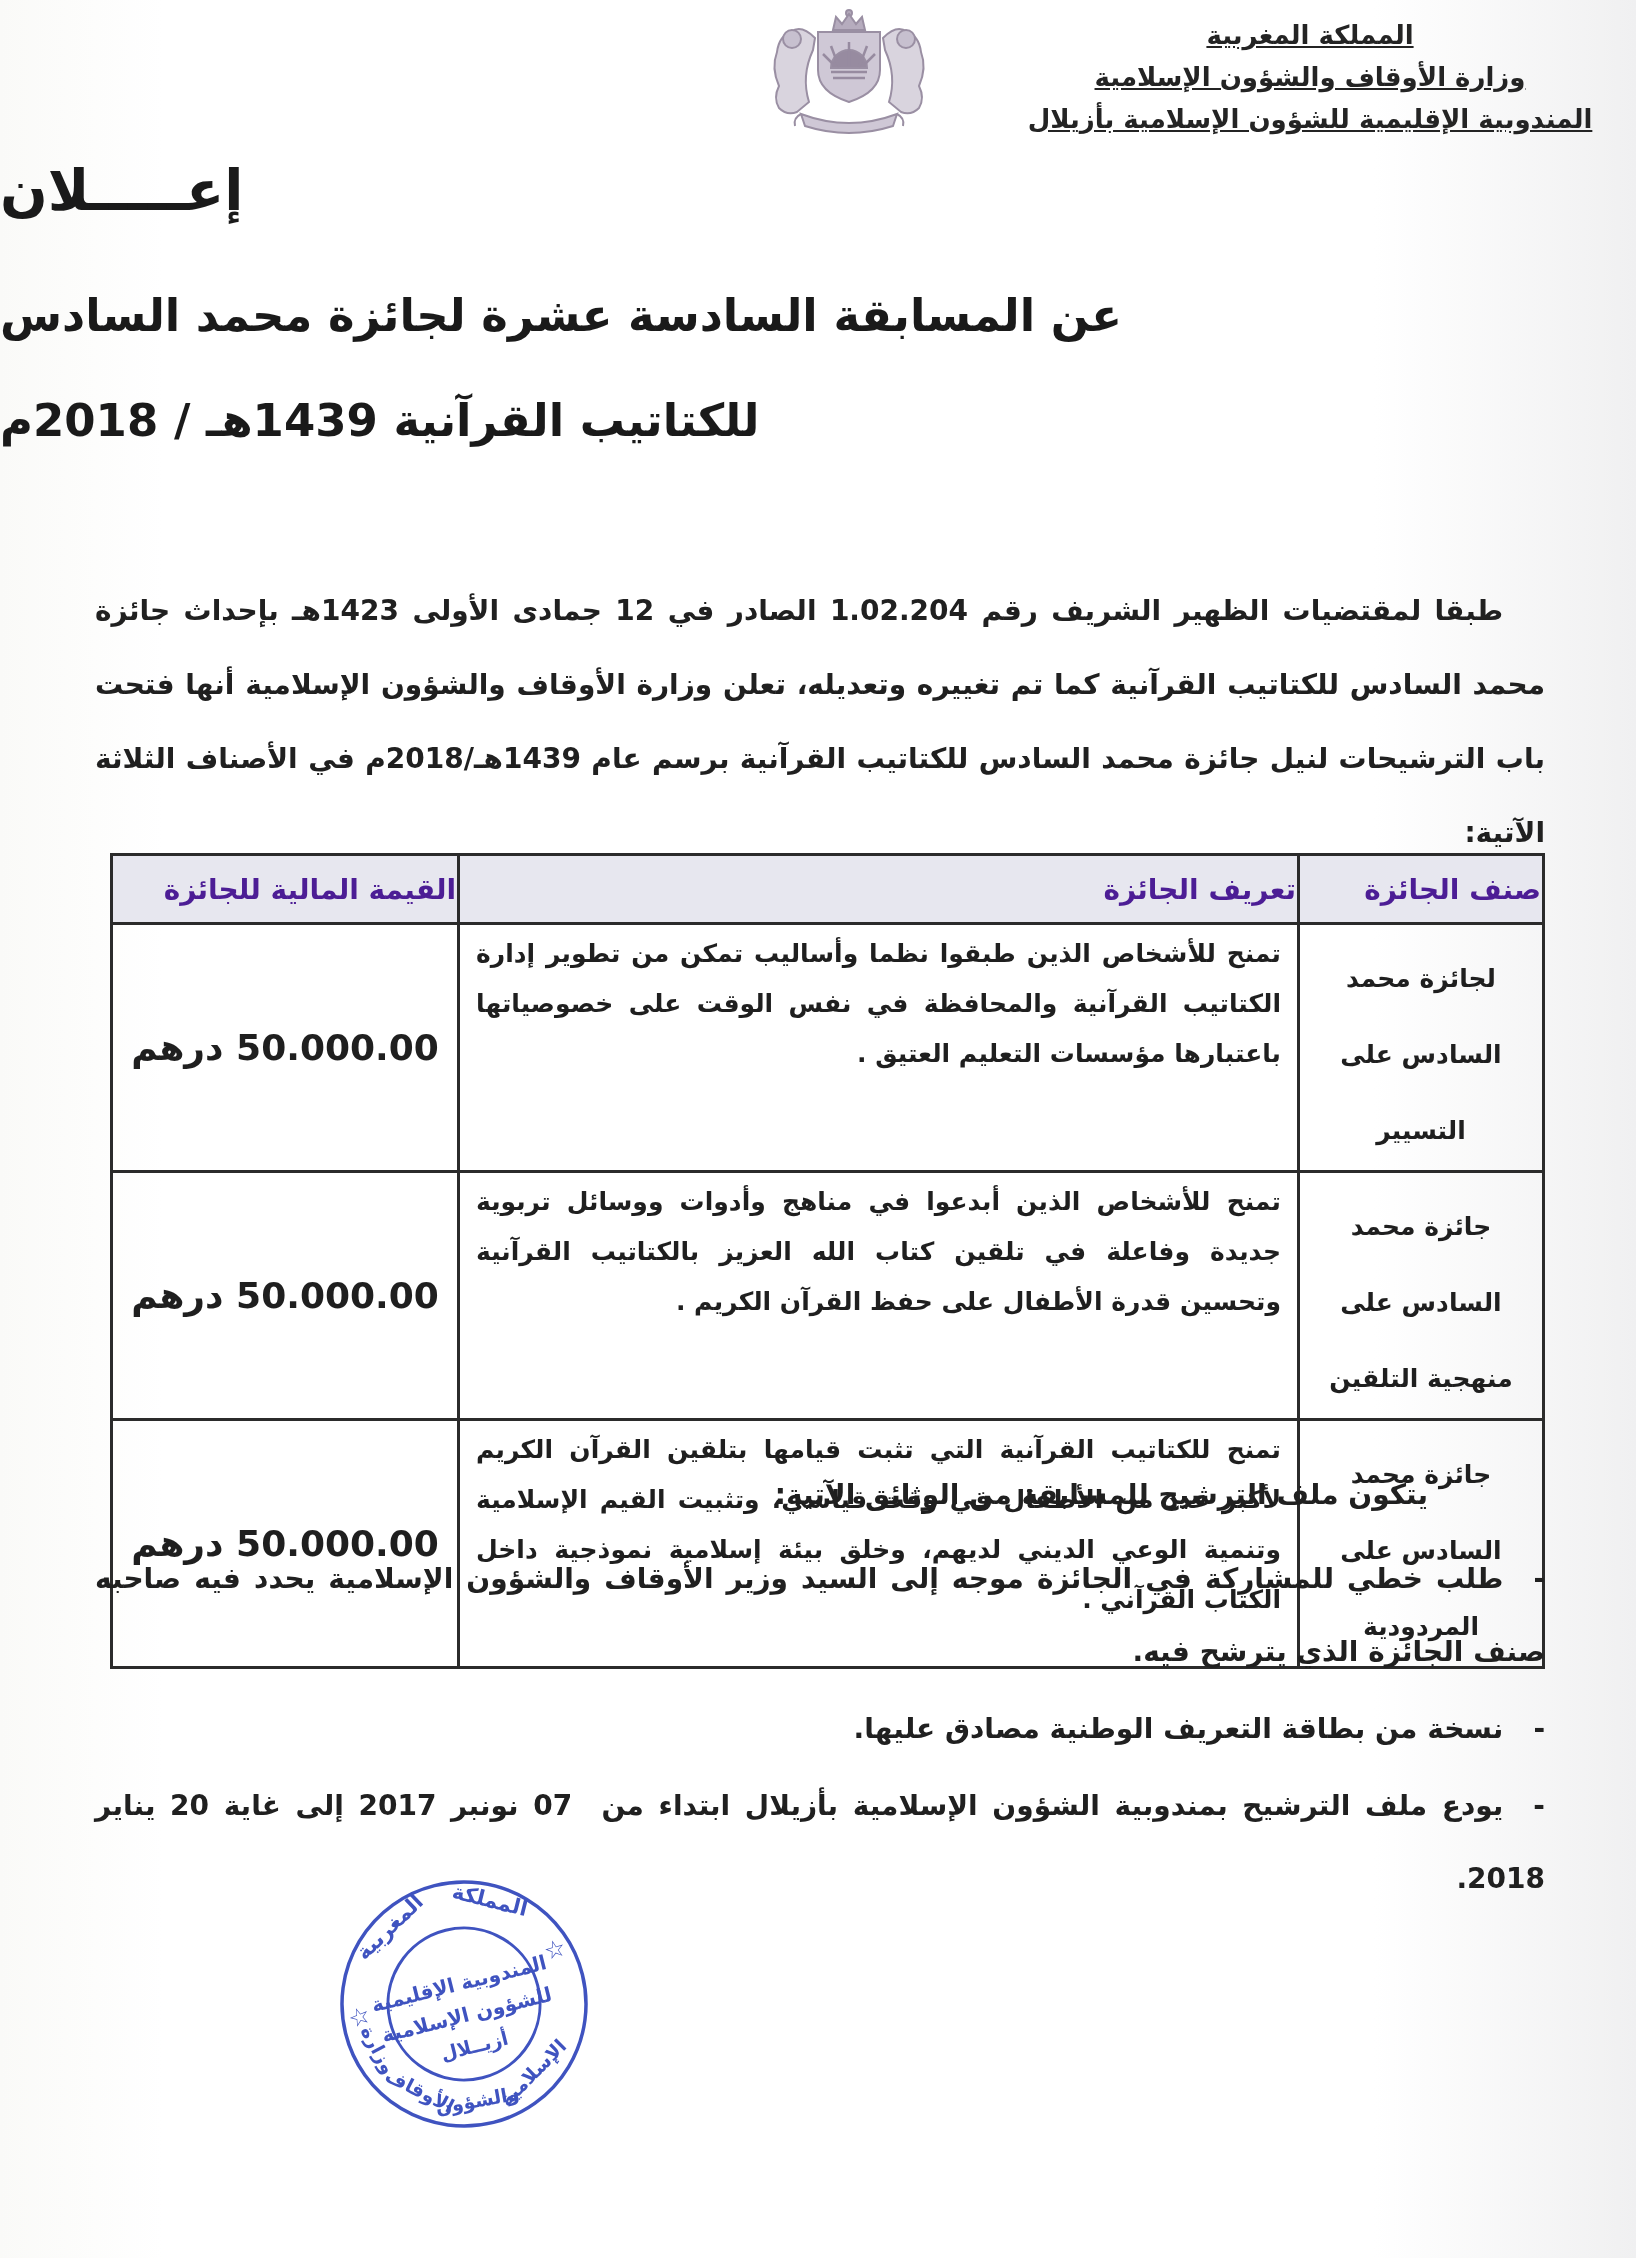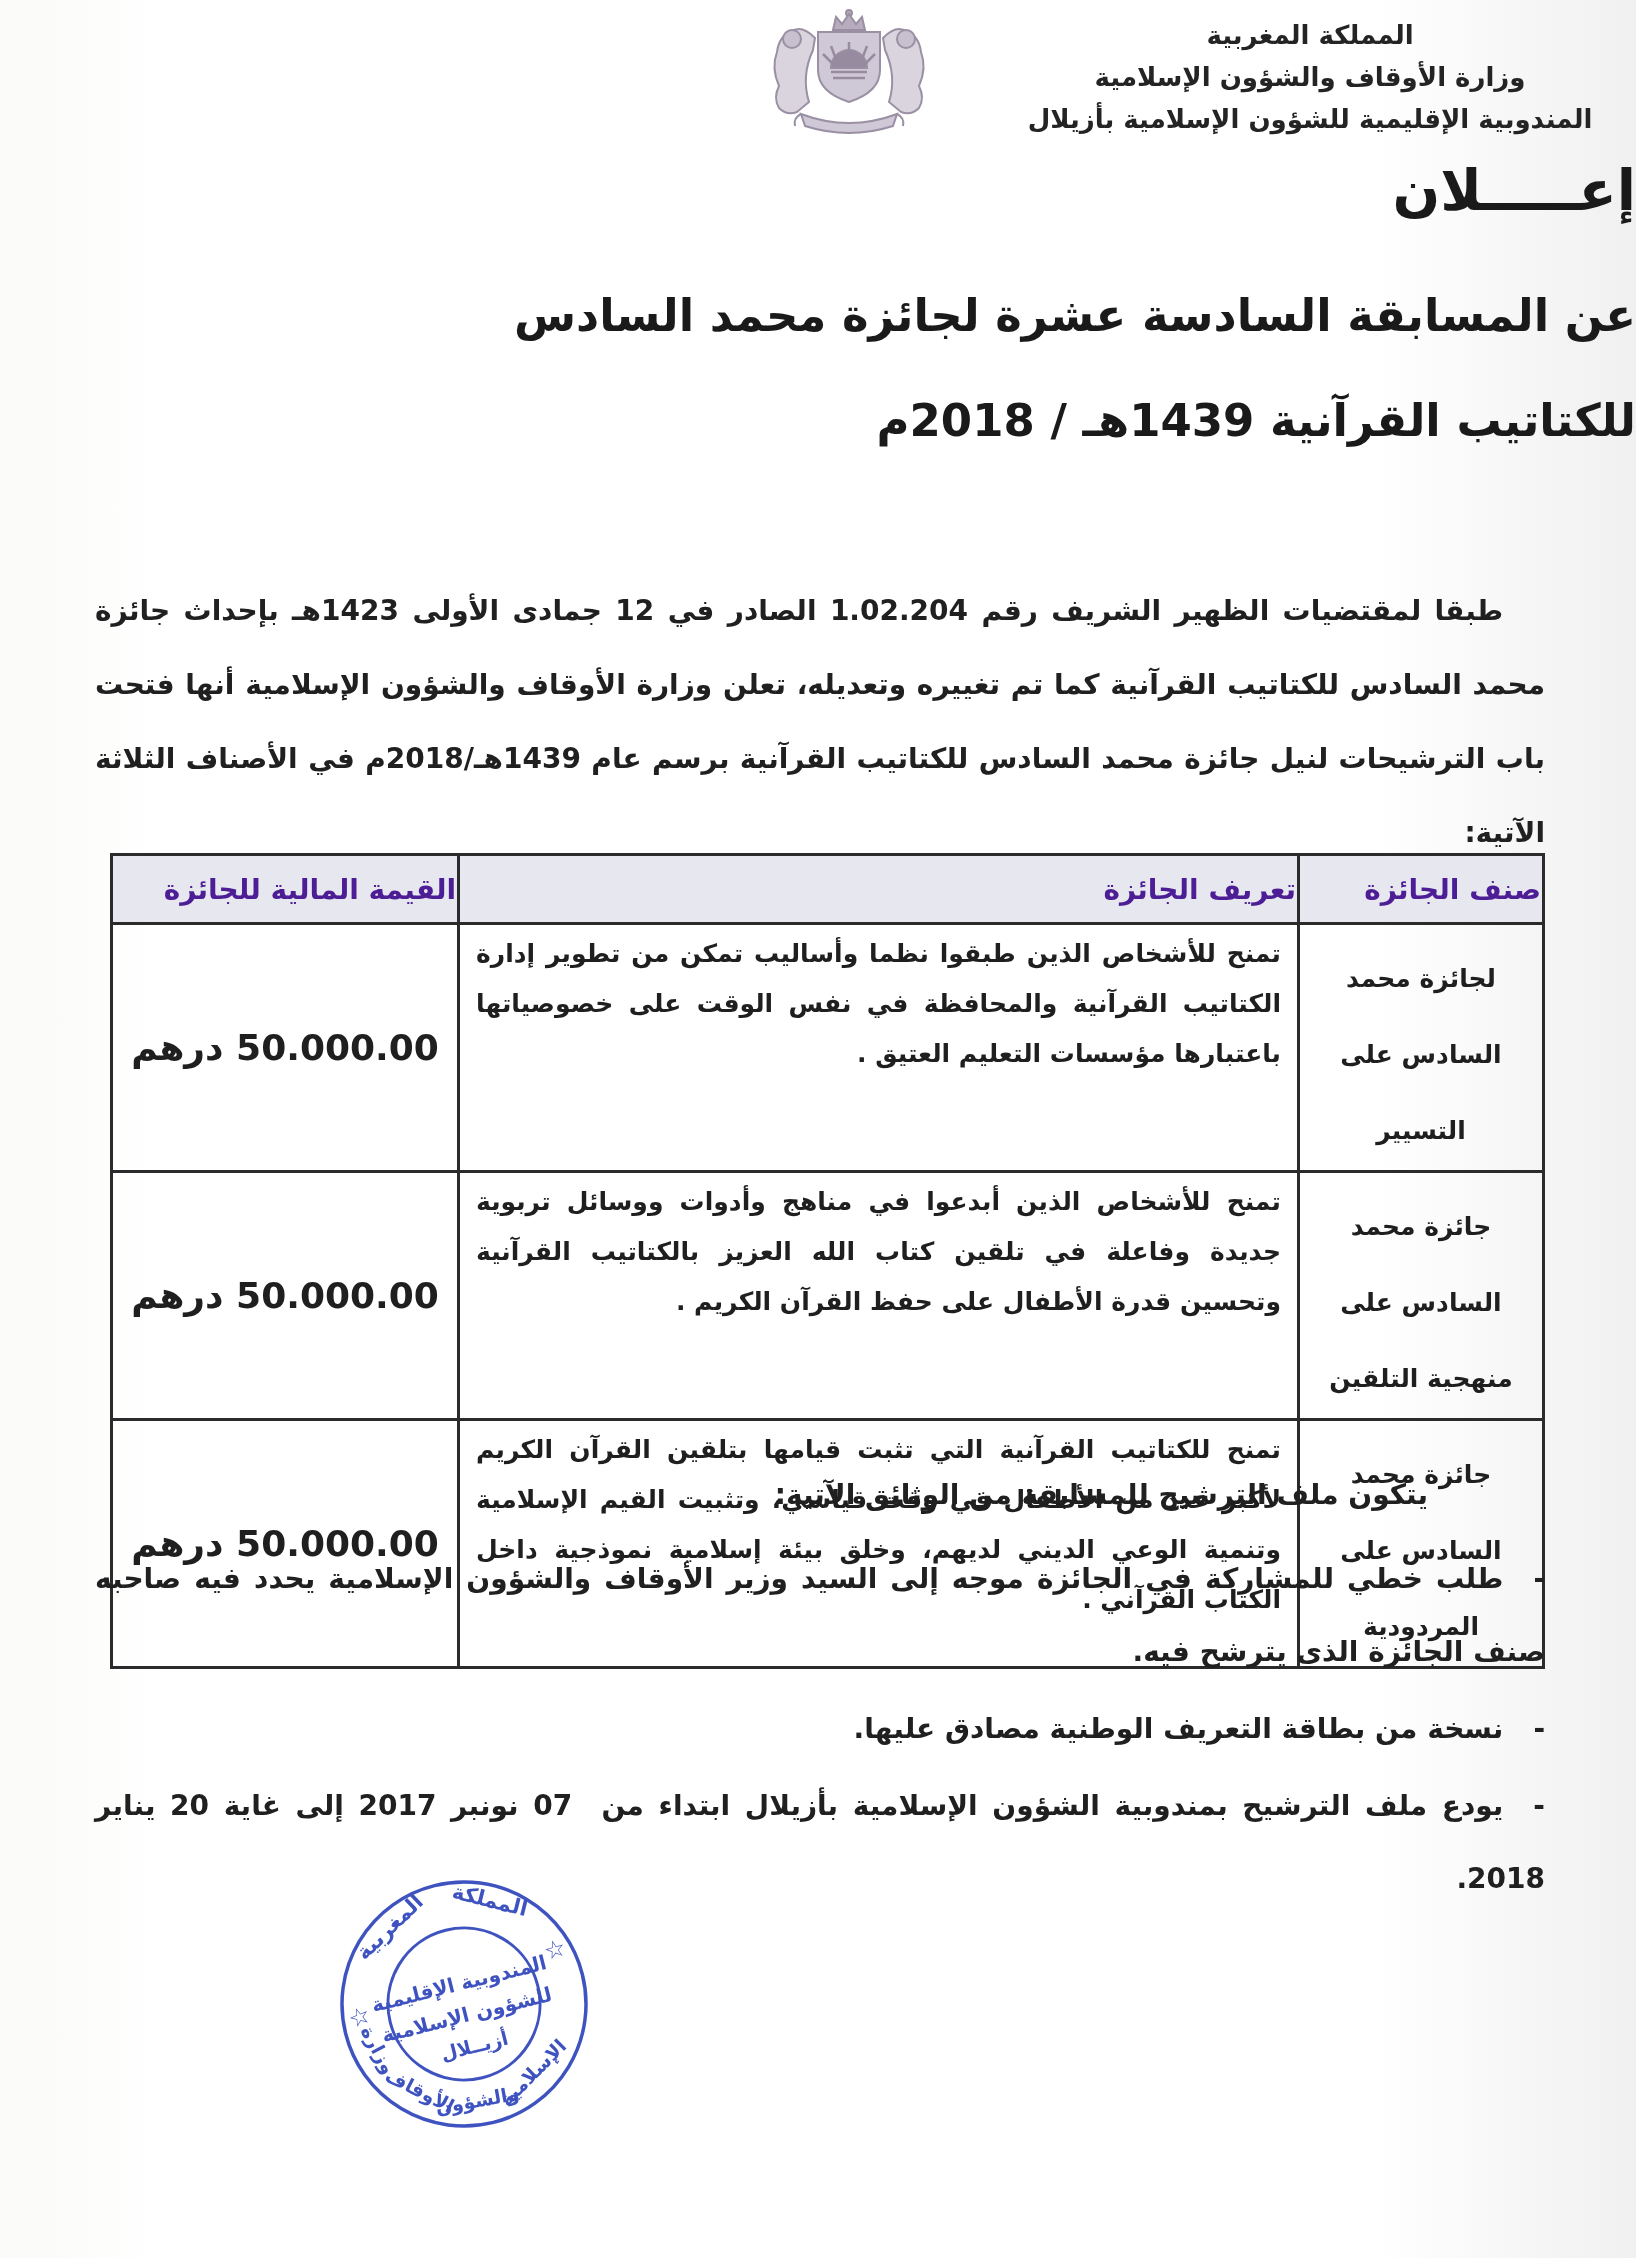--- a/index.html
+++ b/index.html
@@ -12,23 +12,23 @@
     position:relative;width:1636px;height:2258px;overflow:hidden;
     background:linear-gradient(90deg,#fafaf8 0%,#ffffff 10%,#ffffff 84%,#f0f0f1 100%);
     color:#1f1f1f;
   }
   
   .coat-of-arms{position:absolute;left:735px;top:6px;width:228px;height:142px;}
   .header-text{
     position:absolute;top:14px;right:6px;width:640px;
     text-align:center;font-weight:700;font-size:26px;line-height:42px;color:#242424;
   }
-  .header-text div{white-space:nowrap;}
+  .header-text div{white-space:nowrap;text-decoration:underline;}
   
-  .title-block{position:absolute;top:158px;left:0;right:0;text-align:right;color:#1a1a1a;margin-left:20px;}
+  .title-block{position:absolute;top:158px;left:0;right:0;text-align:left;color:#1a1a1a;}
   .title-main{font-size:56px;font-weight:800;letter-spacing:2px;margin:0 0 66px 0;}
   .title-line2{font-size:45px;font-weight:800;margin:0 0 52px 0;}
   .title-line3{font-size:45px;font-weight:800;margin:0;}
   
   .intro{
     position:absolute;top:574px;right:91px;width:1450px;
     font-size:28px;font-weight:700;line-height:74px;
     text-align:justify;text-indent:42px;margin:0;color:#202020;
   }
   

